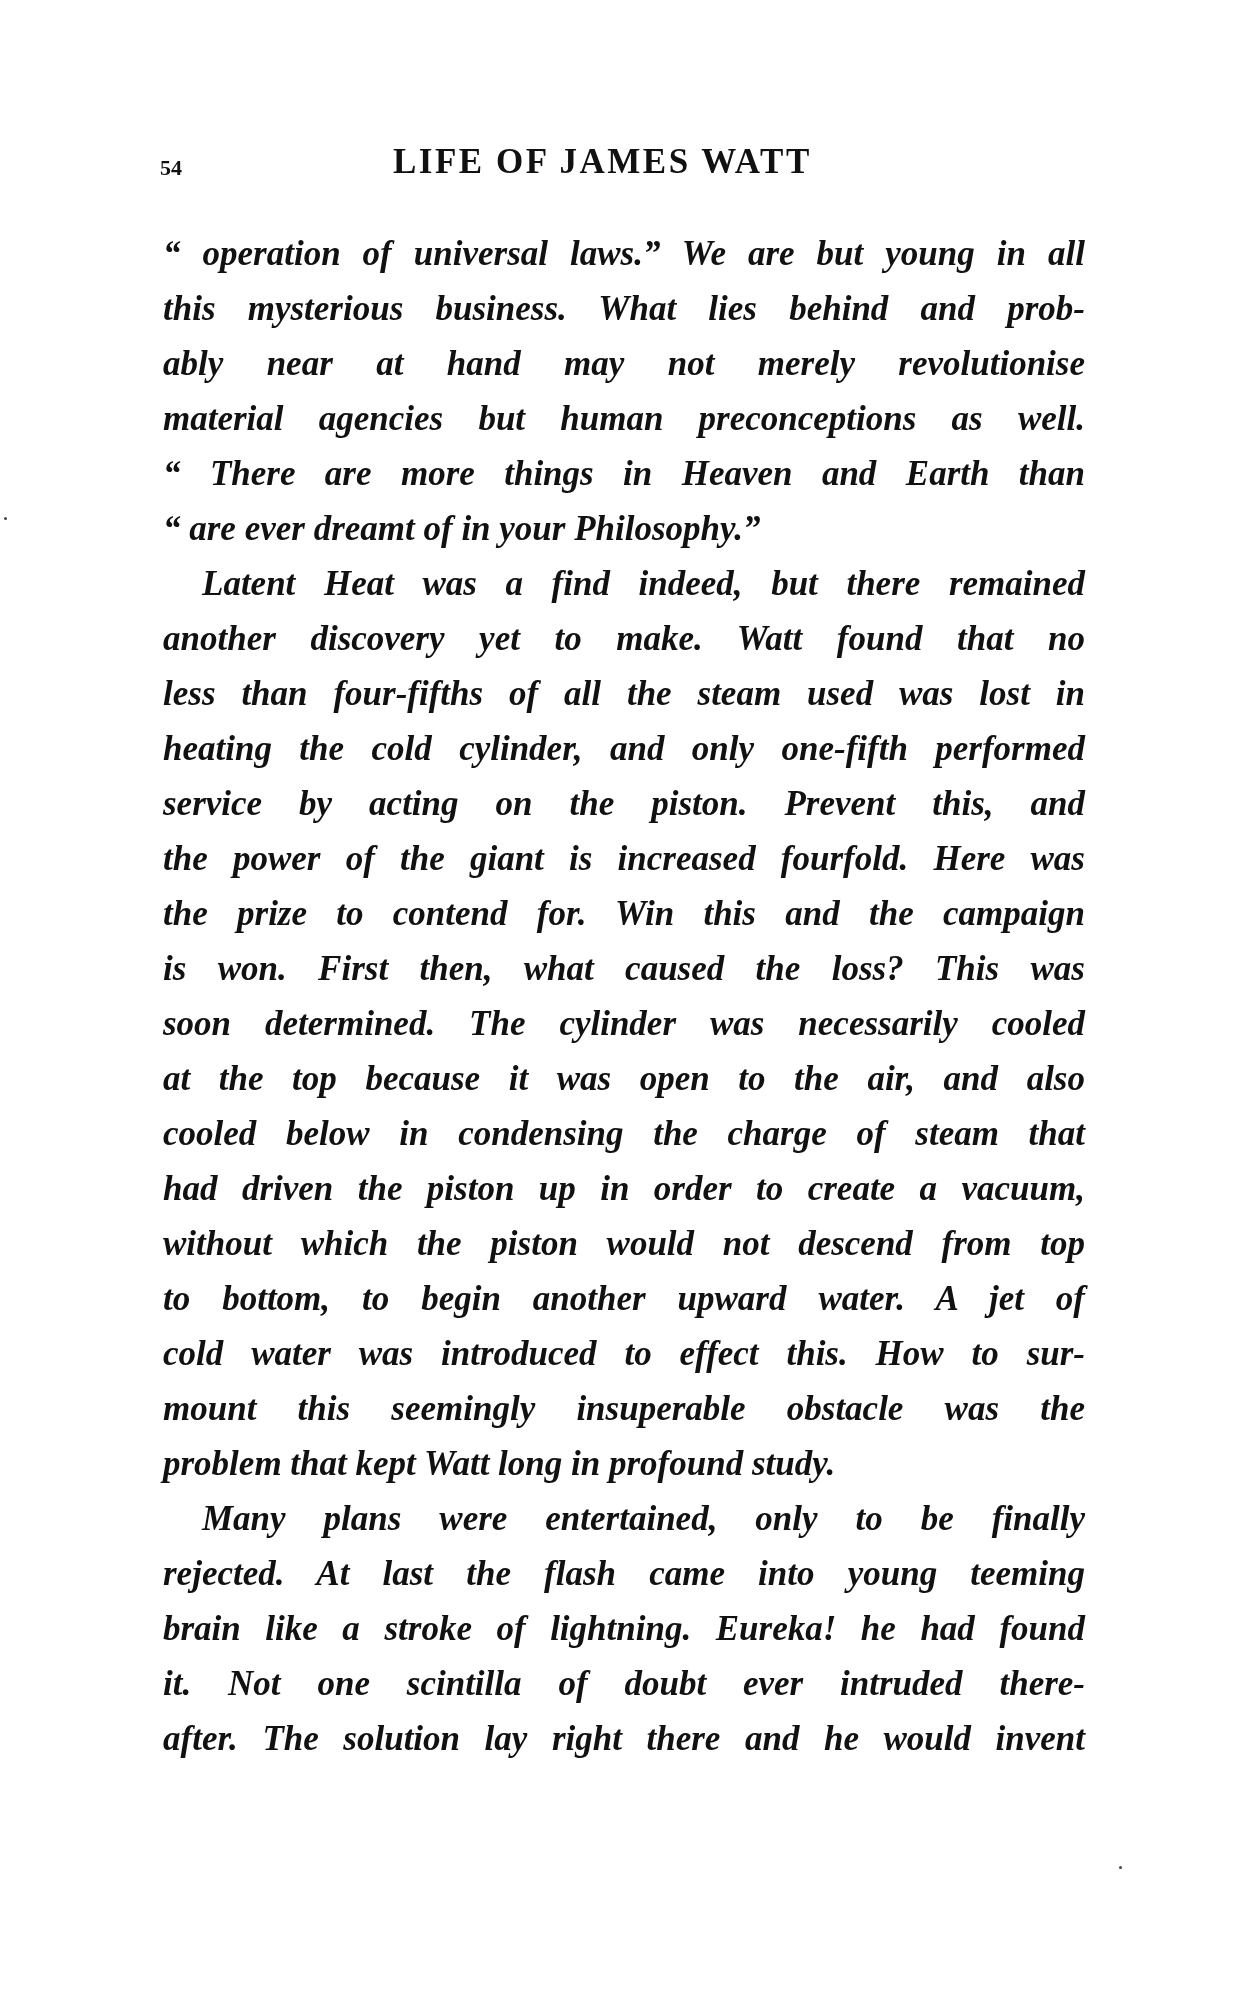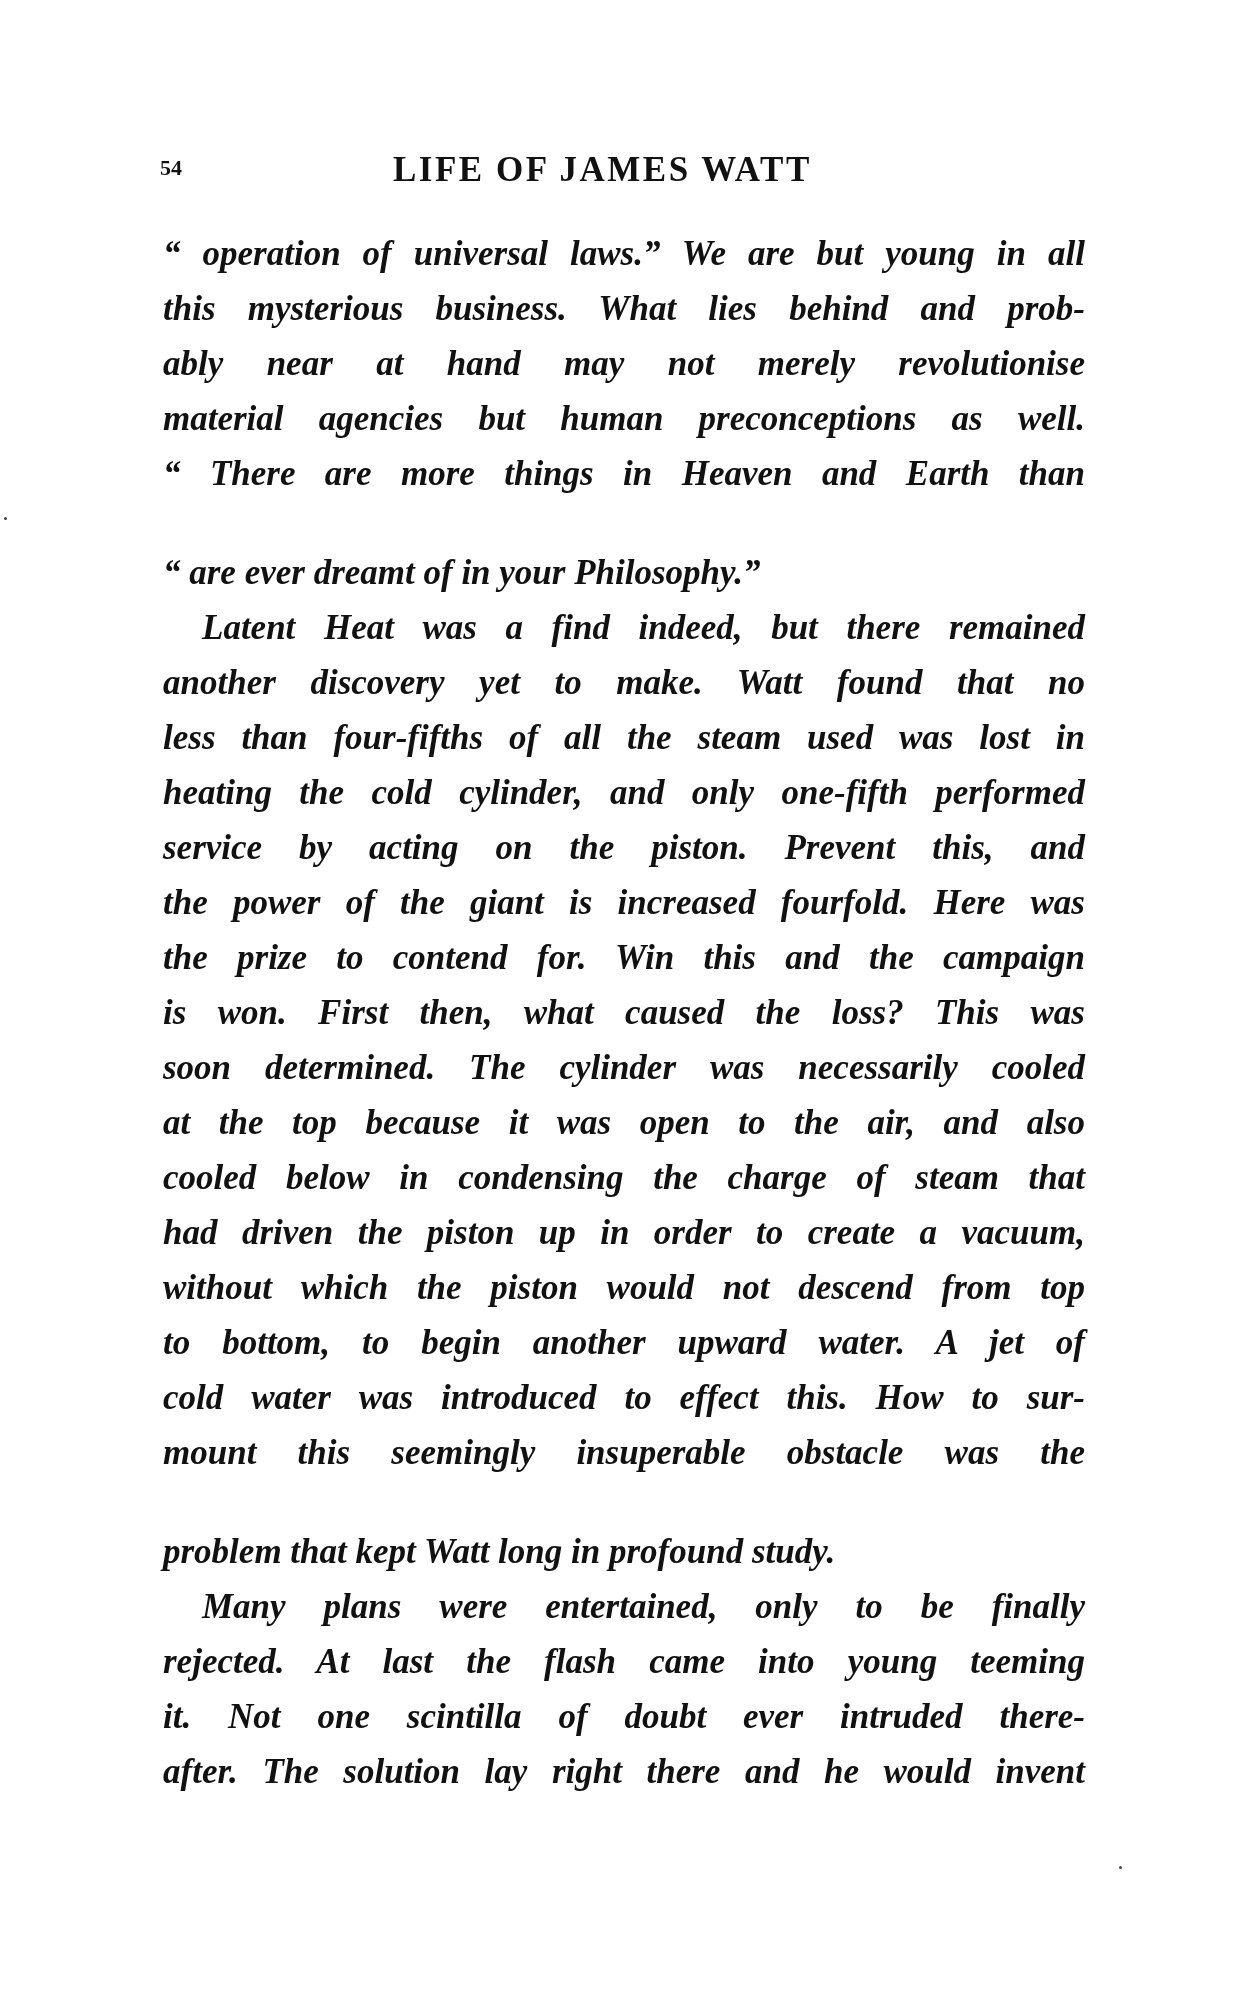--- a/index.html
+++ b/index.html
@@ -39,21 +39,20 @@
     }
     .running-title {
       position: absolute;
       left: 233px;
       top: 0;
       font-size: 35px;
       line-height: 44px;
       letter-spacing: 2.5px;
       font-weight: bold;
       white-space: nowrap;
-      margin-top: 8px;
     }
     .body-text {
       position: absolute;
       left: 163px;
       top: 226px;
       width: 922px;
     }
     .line {
       display: block;
       height: 55px;
@@ -73,21 +72,20 @@
     .line-inner {
       display: block;
       white-space: normal;
       text-align: justify;
       text-align-last: justify;
       font-style: italic;
     }
     .line.last .line-inner {
       text-align: left;
       text-align-last: left;
-      margin-top: 44px;
     }
     .speck {
       position: absolute;
       width: 3px;
       height: 3px;
       background: #444;
       border-radius: 50%;
     }
   </style>
 </head>
@@ -178,20 +176,23 @@
     </div>
 
     <div>
       <span class="line indent">
           <span class="line-inner">Many plans were entertained, only to be finally</span>
         </span>
       <span class="line">
           <span class="line-inner">rejected.  At last the flash came into young teeming</span>
         </span>
       <span class="line">
+          <span class="line-inner">brain like a stroke of lightning.  Eureka! he had found</span>
+        </span>
+      <span class="line">
           <span class="line-inner">it.  Not one scintilla of doubt ever intruded there-</span>
         </span>
       <span class="line">
           <span class="line-inner">after.  The solution lay right there and he would invent</span>
         </span>
     </div>
   </div>
 
   <span class="speck" style="left:4px; top:517px;"></span>
   <span class="speck" style="left:1119px; top:1866px;"></span>

